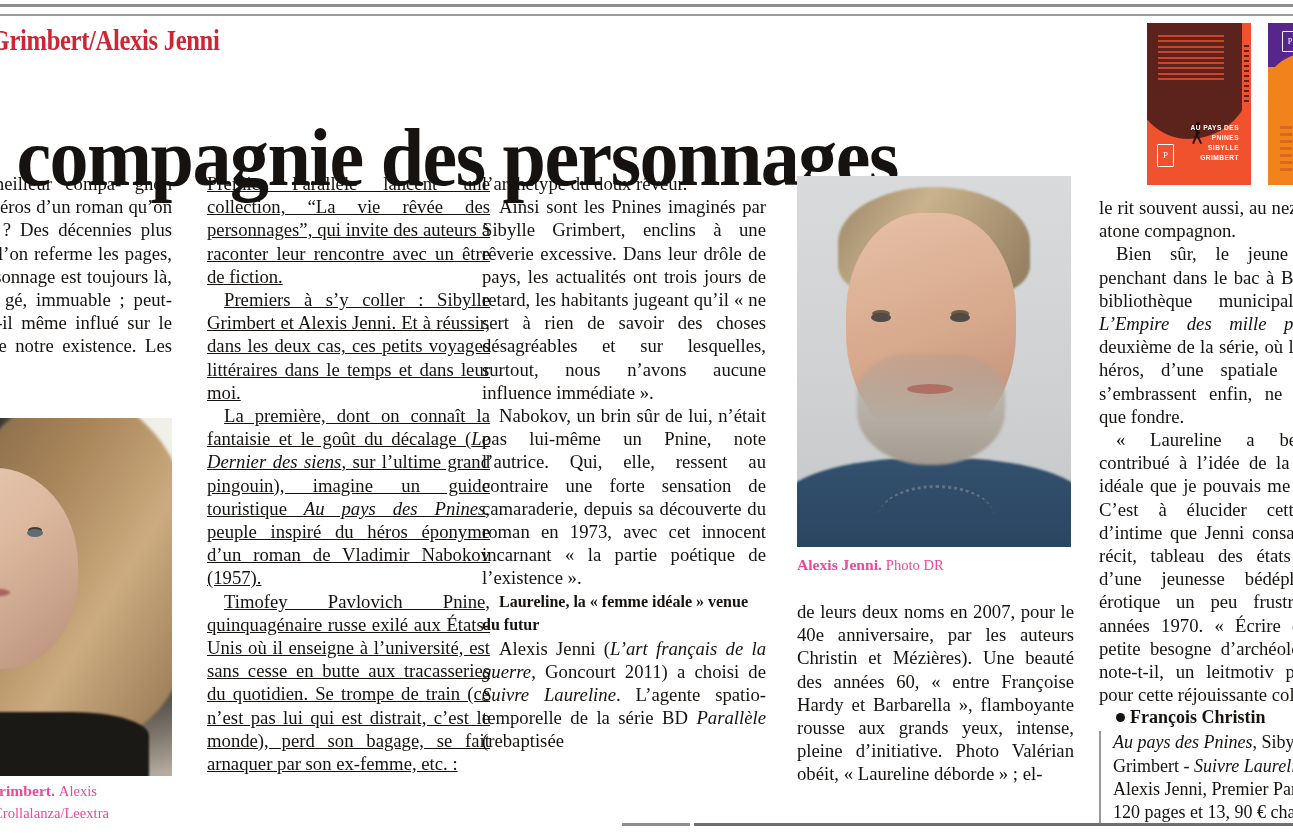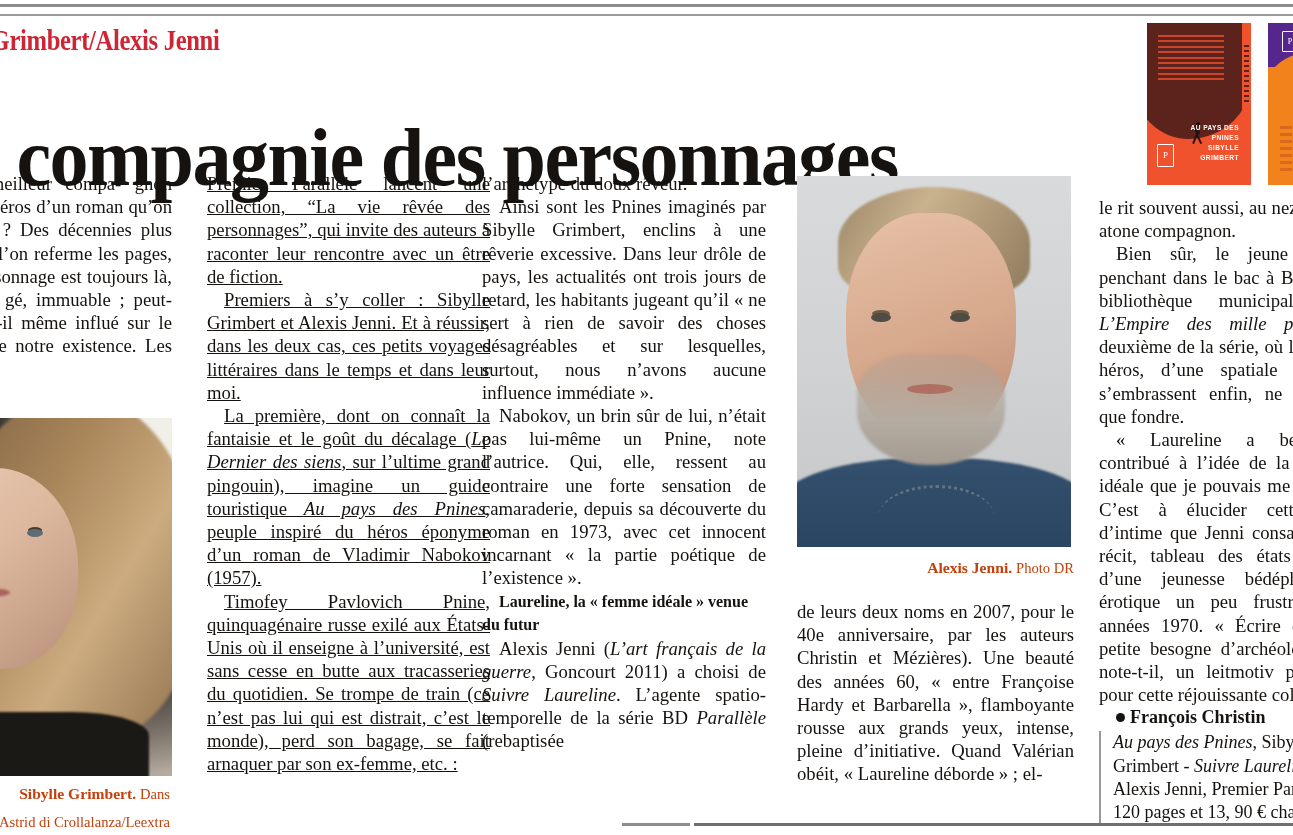--- a/index.html
+++ b/index.html
@@ -337,23 +337,22 @@
     width: 42%; height: 16%;
     border-top: 3px dotted #6d7b86;
     border-radius: 50%;
     opacity: .85;
   }
 
   
   .caption {
     position: absolute;
     font-size: 15.6px;
-    line-height: 28px;
-    color: #c2410c;
-    text-align: right;
+    line-height: 22px;
+    color: #ec4899;
   }
   .caption b { font-weight: 700; }
   .caption .src { font-size: 14.6px; }
   #cap-grimbert { left: -62px; top: 780px; width: 232px; }
   #cap-jenni    { left: 797px; top: 554px; width: 277px; }
 
   
   .subhead {
     font-weight: 700;
     font-size: 16px;
@@ -495,21 +494,21 @@
   <div class="pg-hair"></div>
   <div class="pg-face"></div>
 
   <div class="pg-eye r"></div>
   <div class="pg-mouth"></div>
   <div class="pg-shirt"></div>
 </div>
 
 <div class="caption" id="cap-grimbert">
   <b>Sibylle Grimbert.</b>
-  <span class="src">Dans</span>
+  <span class="src">Alexis</span>
   <span class="src" style="display: block;">Astrid di Crollalanza/Leextra</span>
 </div>
 
 <div class="col" id="col2">
   <p class="noindent">Premier Parallèle lancent une collection, “La vie rêvée des personnages”, qui invite des auteurs à raconter leur rencontre avec un être de fiction.</p>
   <p>Premiers à s’y coller : Sibylle Grimbert et Alexis Jenni. Et à réussir, dans les deux cas, ces petits voyages littéraires dans le temps et dans leur moi.</p>
   <p>La première, dont on connaît la fantaisie et le goût du décalage (<i>Le Dernier des siens</i>, sur l’ultime grand pingouin), imagine un guide touristique <i>Au pays des Pnines</i>, peuple inspiré du héros éponyme d’un roman de Vladimir Nabokov (1957).</p>
   <p>Timofey Pavlovich Pnine, quinquagénaire russe exilé aux États-Unis où il enseigne à l’université, est sans cesse en butte aux tracasseries du quotidien. Se trompe de train (ce n’est pas lui qui est distrait, c’est le monde), perd son bagage, se fait arnaquer par son ex-femme, etc. :</p>
 </div>
 
@@ -532,21 +531,21 @@
   <div class="pj-eye r"></div>
   <div class="pj-mouth"></div>
 </div>
 
 <div class="caption" id="cap-jenni">
   <b>Alexis Jenni.</b>
   <span class="src">Photo DR</span>
 </div>
 
 <div class="col" id="col4" style="top:600px;">
-  <p class="noindent">de leurs deux noms en 2007, pour le 40e anniversaire, par les auteurs Christin et Mézières). Une beauté des années 60, « entre Françoise Hardy et Barbarella », flamboyante rousse aux grands yeux, intense, pleine d’initiative. Quand Valérian obéit, « Laureline déborde » ; el-</p>
+  <p class="noindent">de leurs deux noms en 2007, pour le 40e anniversaire, par les auteurs Christin et Mézières). Une beauté des années 60, « entre Françoise Hardy et Barbarella », flamboyante rousse aux grands yeux, intense, pleine d’initiative. Photo Valérian obéit, « Laureline déborde » ; el-</p>
 </div>
 
 <div class="col" id="col5" style="top:196px;">
   <p class="noindent">le rit souvent aussi, au nez de son atone compagnon.</p>
   <p>Bien sûr, le jeune Jenni, penchant dans le bac à BD de la bibliothèque municipale sur <i>L’Empire des mille planètes</i>, deuxième de la série, où les deux héros, d’une spatiale audace, s’embrassent enfin, ne pouvait que fondre.</p>
   <p>« Laureline a beaucoup contribué à l’idée de la femme idéale que je pouvais me faire. » C’est à élucider cette part d’intime que Jenni consacre son récit, tableau des états d’âme d’une jeunesse bédéphile et érotique un peu frustrée des années 1970. « Écrire est une petite besogne d’archéologue », note-t-il, un leitmotiv potentiel pour cette réjouissante collection.</p>
 
   <p class="byline">
     <span class="bullet"></span><span>François Christin</span>
   </p>

